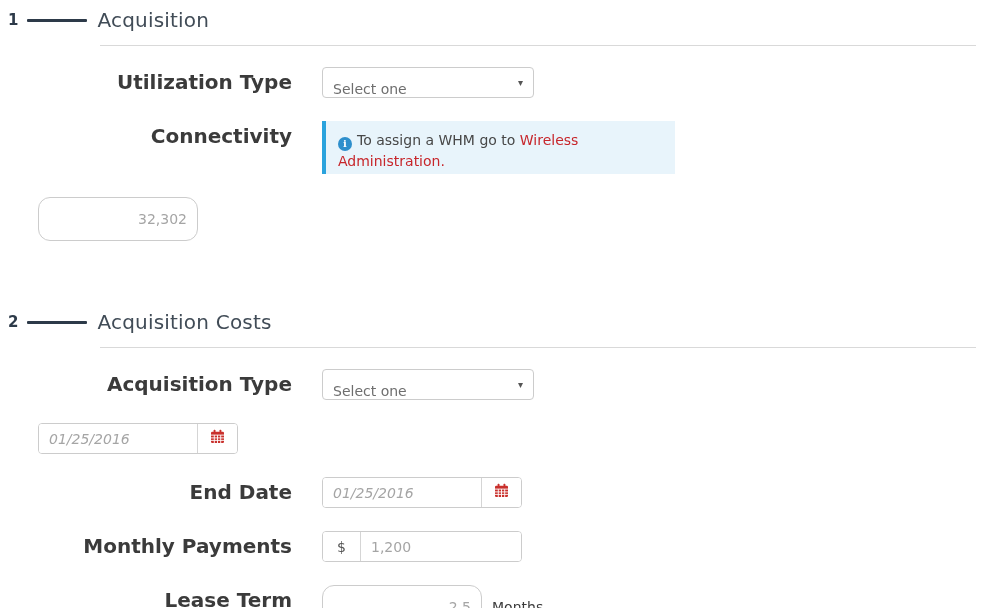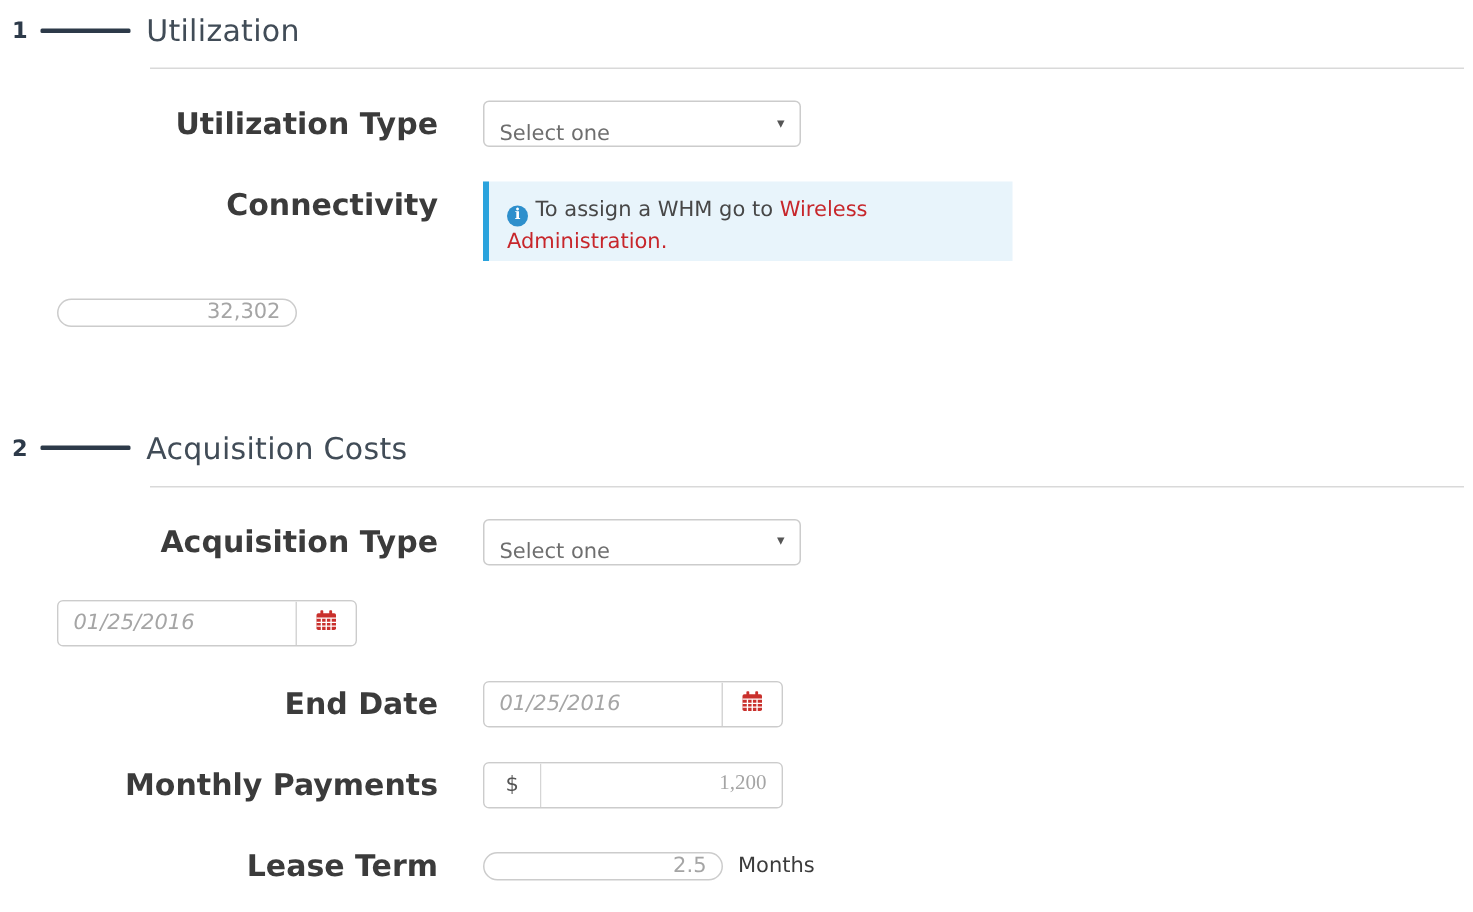--- a/index.html
+++ b/index.html
@@ -41,21 +41,21 @@
     background: #ffffff; display: flex; align-items: flex-end;
     padding: 0 10px; font-size: 14px; color: #6e6e6e; cursor: pointer;
     position: relative;
   }
   .select-caret {
     position: absolute; right: 10px; top: 50%; transform: translateY(-52%);
     font-size: 10px; color: #555555;
   }
 
   .text-input {
-    height: 19px; border: 1px solid #cccccc; border-radius: 12px;
+    height: 44px; border: 1px solid #cccccc; border-radius: 12px;
     font-family: "DejaVu Sans", "Liberation Sans", sans-serif;
     font-size: 14px; color: #a5a5a5; padding: 0 10px; background: #ffffff;
     outline: none;
   }
   .text-input.num { text-align: right; width: 160px; }
 
   .info-box {
     width: 353px; background: #e8f4fb; border-left: 4px solid #2aa3dd;
     padding: 9px 12px 2px 12px; font-size: 14px; color: #474747;
     line-height: 21px;
@@ -87,37 +87,35 @@
     border: 1px solid #cccccc; border-radius: 4px; background: #ffffff;
     overflow: hidden;
   }
   .money-prefix {
     flex: 0 0 38px; display: flex; align-items: center; justify-content: center;
     border-right: 1px solid #d5d5d5; font-size: 14px; color: #555555;
     background: #ffffff;
   }
   .money-group input {
     border: none; border-radius: 0; flex: 1 1 auto; width: 160px; height: 29px;
-    text-align: right;
-    font-family: Liberation Serif, serif;
   }
 
   .unit-row { display: flex; align-items: center; }
   .unit-label { margin-left: 10px; font-size: 14px; color: #3b3b3b; line-height: 31px; }
 </style>
 </head>
 <body>
 
 <div class="page">
 
   <div class="section">
     <div class="section-header">
       <span class="step-number">1</span>
       <span class="step-line"></span>
-      <span class="section-title">Utilization</span>
+      <span class="section-title">Acquisition</span>
     </div>
     <hr class="section-rule">
 
     <div class="rows">
 
       <div class="form-row">
         <div class="row-label">Utilization Type</div>
         <div class="row-control">
           <div class="select-box">
             <span>Select one</span>

